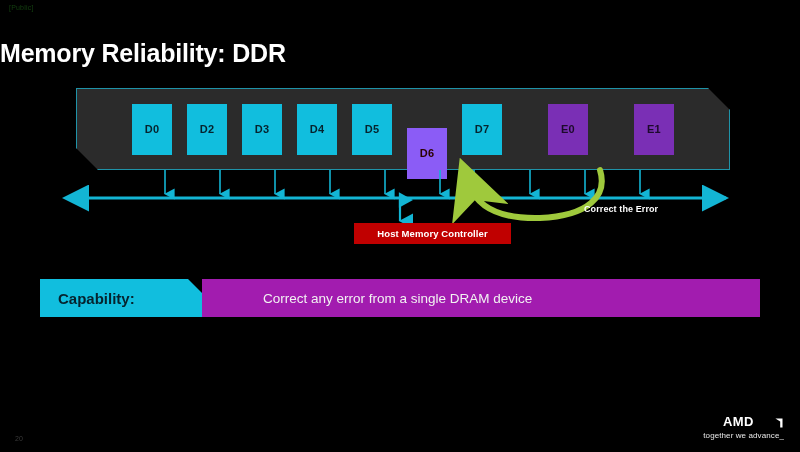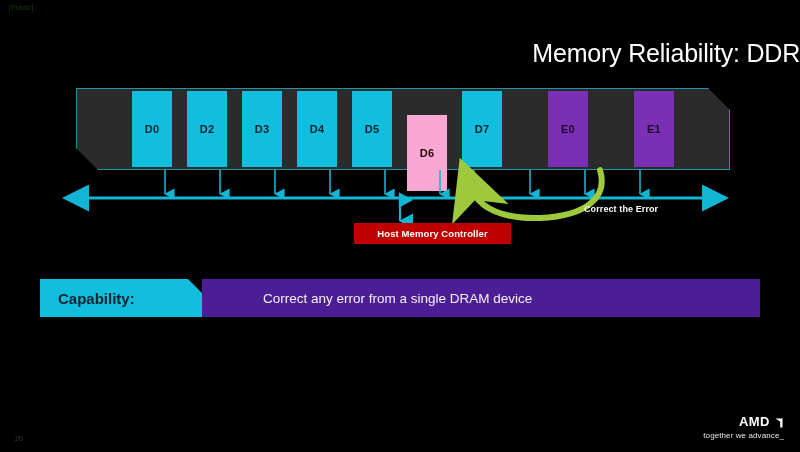--- a/index.html
+++ b/index.html
@@ -28,23 +28,23 @@
     letter-spacing: 0.2px;
     font-family: "Liberation Sans", sans-serif;
   }
 
   
   #slide-title {
     position: absolute;
     left: 0;
     top: 39px;
     width: 800px;
-    text-align: right;
+    text-align: left;
     font-size: 25px;
-    font-weight: normal;
+    font-weight: bold;
     color: #ffffff;
     letter-spacing: -0.2px;
   }
 
   
   #rank-container {
     position: absolute;
     left: 76px;
     top: 88px;
     width: 654px;
@@ -69,30 +69,30 @@
     height: 82px;
     display: flex;
     align-items: center;
     justify-content: center;
     gap: 15px;
     padding: 0 12px;
   }
 
   .device-chip {
     width: 40px;
-    height: 76px;
+    height: 51px;
     display: flex;
     align-items: center;
     justify-content: center;
     font-size: 11px;
     font-weight: bold;
     letter-spacing: 0.2px;
   }
   .device-chip.data   { background: #11bede; color: #06232e; }
-  .device-chip.error  { background: #f9a8d4; color: #2a0202; margin-top: 48px; }
+  .device-chip.error  { background: #8b5cf6; color: #2a0202; margin-top: 48px; }
   .device-chip.ecc    { background: #7a2fb5; color: #1d0a2c; margin-left: 31px; }
 
   
   #bus-layer {
     position: absolute;
     left: 0;
     top: 0;
     width: 800px;
     height: 452px;
     pointer-events: none;
@@ -146,21 +146,21 @@
     align-items: center;
     padding-left: 18px;
     font-size: 15px;
     font-weight: bold;
     clip-path: polygon(0 0, calc(100% - 14px) 0, 100% 14px, 100% 100%, 0 100%);
   }
 
   #capability-body {
     flex: 1;
     height: 38px;
-    background: #4c1d95;
+    background: #a21caf;
     display: flex;
     align-items: center;
     padding-left: 61px;
     font-size: 13.5px;
     color: #f2f2f2;
   }
 
   
   #page-number {
     position: absolute;
@@ -178,21 +178,21 @@
   }
   #amd-wordmark {
     font-size: 13px;
     font-weight: bold;
     color: #ffffff;
     letter-spacing: 0.5px;
     line-height: 14px;
     display: flex;
     align-items: flex-end;
     justify-content: flex-end;
-    gap: 2px;
+    gap: 18px;
     margin-top: 48px;
   }
   #amd-arrow-icon { display: inline-block; line-height: 0; }
   #amd-tagline {
     font-size: 8px;
     color: #e8e8e8;
     letter-spacing: 0.1px;
     margin-top: 2px;
   }
 </style>

